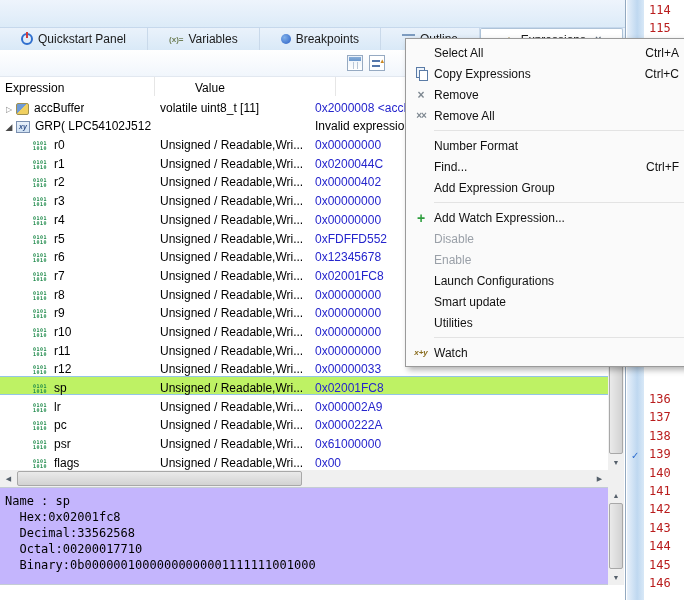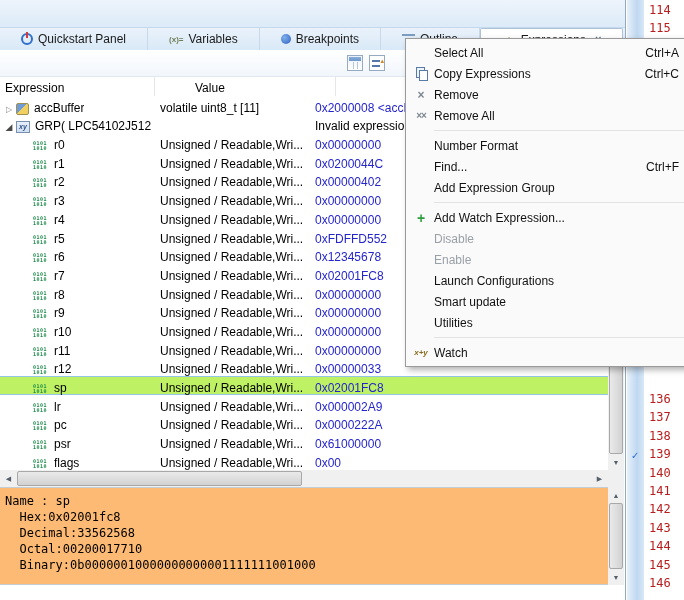--- a/index.html
+++ b/index.html
@@ -85,21 +85,21 @@
   .corner{position:absolute;left:608px;top:470px;width:16px;height:17px;background:#f0f0f0;}
   .vscroll{position:absolute;width:16px;background:#f0f0f0;}
   .vs-table{left:608px;top:76px;height:394px;}
   .vs-detail{left:608px;top:487px;height:98px;}
   .vs-up{left:0;top:0;width:16px;height:16px;}
   .vs-down{left:0;bottom:0;width:16px;height:16px;}
   .vs-thumb{position:absolute;left:1px;top:16px;bottom:16px;width:14px;border-radius:2px;
     background:linear-gradient(90deg,#eaeaea,#d2d2d2);border:1px solid #a8a8a8;}
 
   
-  .detail{position:absolute;left:0;top:487px;width:608px;height:98px;background:#fdba74;
+  .detail{position:absolute;left:0;top:487px;width:608px;height:98px;background:#c4b5fd;
     border-top:1px solid #c4ccd4;border-bottom:1px solid #c4ccd4;padding:5px 0 0 5px;
     font-family:"DejaVu Sans Mono",monospace;font-size:12px;line-height:16px;color:#000;}
   .detail div{white-space:pre;}
 
   
   .right-strip{position:absolute;left:625px;top:0;width:59px;height:600px;background:#fff;
     border-left:1px solid #93a9c0;}
   .sash{position:absolute;left:1px;top:0;width:17px;height:600px;
     background:linear-gradient(90deg,#e7f0fa,#bfd8f0 60%,#d8e8f7);}
   .anno-check{position:absolute;left:4px;top:450px;color:#2f6fd0;font-size:10px;}

